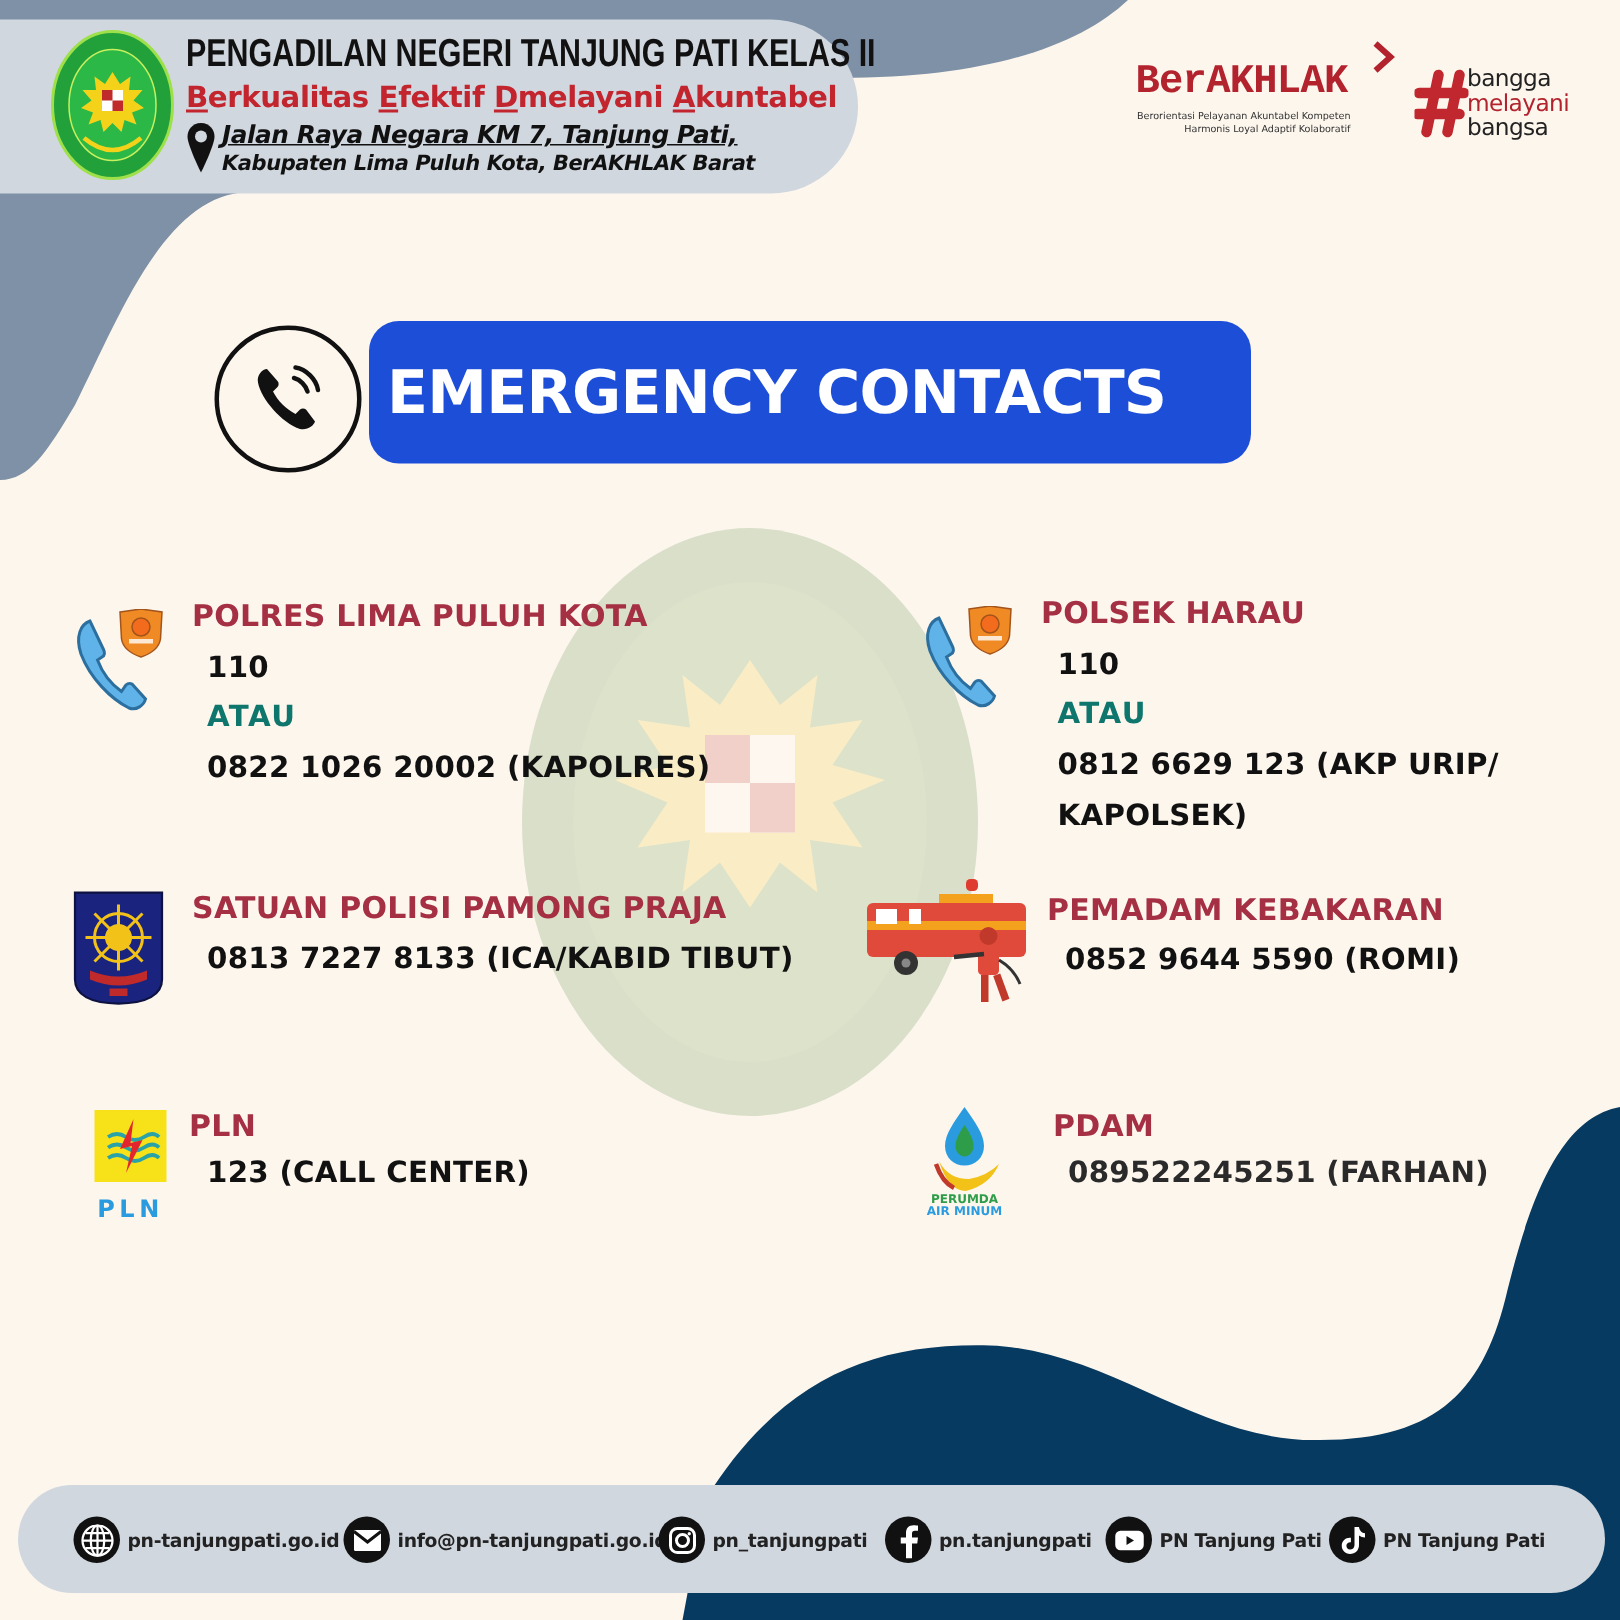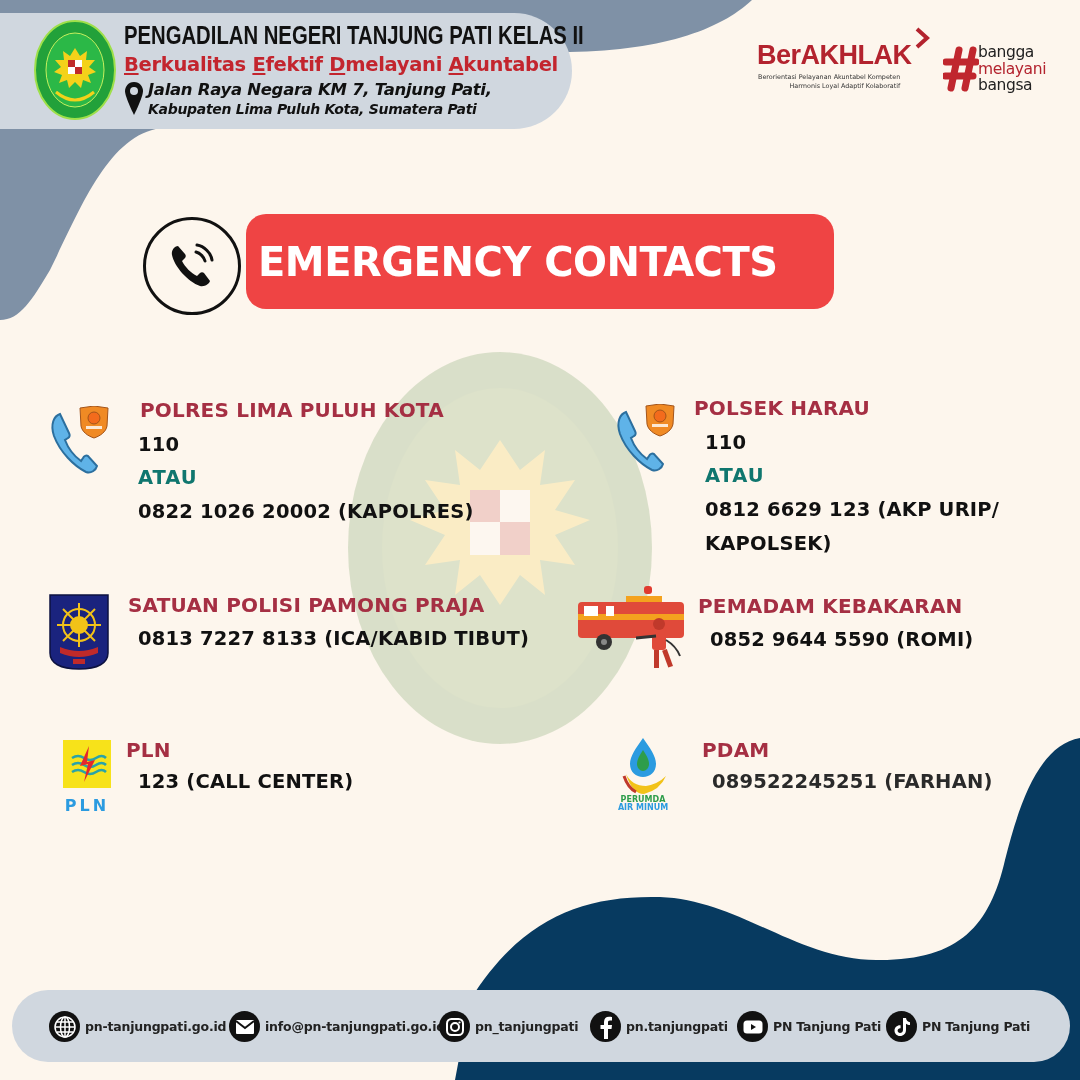--- a/index.html
+++ b/index.html
@@ -4,29 +4,29 @@
 <style>
   html,body{margin:0;padding:0;}
   body{width:1080px;height:1080px;position:relative;overflow:hidden;background:#fdf6ed;font-family:"DejaVu Sans","Liberation Sans",sans-serif;}
   .abs{position:absolute;}
   svg{display:block;}
   
   .header-pill{left:0;top:13px;width:572px;height:116px;background:#d0d7df;border-radius:0 58px 58px 0;}
   .court-title{left:124px;top:20px;font-family:"Liberation Sans",sans-serif;font-weight:bold;font-size:26px;color:#111;transform:scaleX(0.78);transform-origin:left top;letter-spacing:0px;white-space:nowrap;}
   .motto{left:124px;top:53px;font-family:"DejaVu Sans",sans-serif;font-weight:bold;font-size:19.5px;color:#c3252e;white-space:nowrap;letter-spacing:-0.3px;}
   .motto u{text-decoration-thickness:2px;text-underline-offset:2px;}
-  .addr1{left:148px;top:80px;font-family:"DejaVu Sans",sans-serif;font-style:italic;font-weight:bold;font-size:16.5px;color:#111;white-space:nowrap;letter-spacing:-0.3px;}
+  .addr1{left:148px;top:80px;font-family:"DejaVu Sans",sans-serif;font-style:italic;font-weight:bold;font-size:16.5px;color:#111;white-space:nowrap;letter-spacing:-0.3px;text-decoration:underline;}
   .addr2{left:148px;top:101px;font-family:"DejaVu Sans",sans-serif;font-style:italic;font-weight:bold;font-size:14px;color:#111;white-space:nowrap;letter-spacing:-0.3px;}
   
-  .berakhlak{left:757px;top:40px;font-family:Liberation Sans, sans-serif;font-weight:bold;font-size:27px;color:#b3232e;letter-spacing:-0.5px;white-space:nowrap;}
+  .berakhlak{left:757px;top:40px;font-family:Liberation Mono, monospace;font-weight:bold;font-size:27px;color:#b3232e;letter-spacing:-0.5px;white-space:nowrap;}
   .berakhlak-sub{left:758px;top:73px;font-size:6.4px;color:#333;line-height:9px;white-space:nowrap;font-family:"DejaVu Sans",sans-serif;text-align:right;}
   .bangga-text{left:978px;top:44px;font-family:"DejaVu Sans",sans-serif;font-size:15.5px;line-height:16.5px;color:#222;letter-spacing:-0.4px;}
   .bangga-text .mid{color:#b3232e;}
   
-  .title-pill{left:246px;top:214px;width:588px;height:95px;background:#ef4444;border-radius:20px;display:flex;align-items:center;}
+  .title-pill{left:246px;top:214px;width:588px;height:95px;background:#1d4ed8;border-radius:20px;display:flex;align-items:center;}
   .title-text{margin-left:12px;font-family:"DejaVu Sans",sans-serif;font-weight:bold;font-size:40px;color:#fff;letter-spacing:-0.5px;white-space:nowrap;}
   .phone-circle{left:143px;top:217px;width:98px;height:98px;border:3px solid #111;border-radius:50%;box-sizing:border-box;display:flex;align-items:center;justify-content:center;background:#fdf6ed;}
   
   .c-title{font-family:"DejaVu Sans",sans-serif;font-weight:bold;font-size:20px;color:#a52f43;white-space:nowrap;letter-spacing:0.2px;}
   .c-num{font-family:"DejaVu Sans",sans-serif;font-weight:bold;font-size:19.5px;color:#111;white-space:nowrap;letter-spacing:0.2px;}
   .c-atau{font-family:"DejaVu Sans",sans-serif;font-weight:bold;font-size:19.5px;color:#0f766e;white-space:nowrap;letter-spacing:1px;}
   
   .footer-pill{left:12px;top:990px;width:1058px;height:72px;background:#d0d7df;border-radius:36px 36px 36px 36px;}
   .f-item{position:absolute;top:1011px;display:flex;align-items:center;gap:5px;}
   .f-icon{width:31px;height:31px;border-radius:50%;background:#111;display:flex;align-items:center;justify-content:center;}
@@ -74,21 +74,21 @@
   <u>B</u><span>erkualitas</span>
   <u>E</u><span>fektif</span>
   <u>D</u><span>melayani</span>
   <u>A</u><span>kuntabel</span>
 </div>
 <svg class="abs" style="left:124px;top:81px;" width="20" height="36" viewBox="0 0 20 36">
   <path d="M10,1 C4,1 1,6 1,10 C1,16 10,34 10,34 C10,34 19,16 19,10 C19,6 16,1 10,1 Z" fill="#111"></path>
   <circle cx="10" cy="10" r="4" fill="#d0d7df"></circle>
 </svg>
 <div class="abs addr1">Jalan Raya Negara KM 7, Tanjung Pati,</div>
-<div class="abs addr2">Kabupaten Lima Puluh Kota, Sumatera Pati</div>
+<div class="abs addr2">Kabupaten Lima Puluh Kota, BerAKHLAK Barat</div>
 
 <div class="abs berakhlak">BerAKHLAK</div>
 <svg class="abs" style="left:913px;top:27px;" width="20" height="22" viewBox="0 0 20 22">
   <path d="M4,2 L14,11 L4,20" stroke="#b3232e" stroke-width="4" fill="none"></path>
 </svg>
 <div class="abs berakhlak-sub">
   <div>Berorientasi Pelayanan Akuntabel Kompeten</div>
   <div>Harmonis Loyal Adaptif Kolaboratif</div>
 </div>
 <svg class="abs" style="left:943px;top:46px;" width="36" height="46" viewBox="0 0 36 46">
@@ -116,21 +116,21 @@
   <span class="title-text">EMERGENCY CONTACTS</span>
 </div>
 
 <div class="abs" style="left:48px;top:398px;">
   <svg width="62" height="70" viewBox="0 0 62 70" style="position:absolute;left:0;top:8px;">
     <path d="M12,8 C6,10 2,18 6,30 C12,46 26,60 38,66 C43,68 48,64 49,60 L40,50 C38,49 36,50 35,52 L33,55 C26,50 20,42 17,34 L20,32 C22,31 22,29 21,27 Z" fill="#5fb3e8" stroke="#2c6f9e" stroke-width="2"></path>
     <path d="M32,2 L46,0 L60,2 L59,20 C58,26 52,30 46,32 C40,30 34,26 33,20 Z" fill="#f08a24" stroke="#a3541a" stroke-width="1"></path>
     <circle cx="46" cy="12" r="6" fill="#f36b1c" stroke="#a3541a" stroke-width="1"></circle>
     <rect x="38" y="20" width="16" height="3" fill="#fff" opacity="0.8"></rect>
   </svg>
-  <div class="c-title abs" style="left:92px;top:0;">POLRES LIMA PULUH KOTA</div>
+  <div class="c-title abs" style="left:80px;top:0;">POLRES LIMA PULUH KOTA</div>
   <div class="c-num abs" style="left:90px;top:35px;">110</div>
   <div class="c-atau abs" style="left:90px;top:68px;">ATAU</div>
   <div class="c-num abs" style="left:90px;top:102px;">0822 1026 20002 (KAPOLRES)</div>
 </div>
 
 <div class="abs" style="left:614px;top:396px;">
   <svg width="62" height="70" viewBox="0 0 62 70" style="position:absolute;left:0;top:8px;">
     <path d="M12,8 C6,10 2,18 6,30 C12,46 26,60 38,66 C43,68 48,64 49,60 L40,50 C38,49 36,50 35,52 L33,55 C26,50 20,42 17,34 L20,32 C22,31 22,29 21,27 Z" fill="#5fb3e8" stroke="#2c6f9e" stroke-width="2"></path>
     <path d="M32,2 L46,0 L60,2 L59,20 C58,26 52,30 46,32 C40,30 34,26 33,20 Z" fill="#f08a24" stroke="#a3541a" stroke-width="1"></path>
     <circle cx="46" cy="12" r="6" fill="#f36b1c" stroke="#a3541a" stroke-width="1"></circle>

